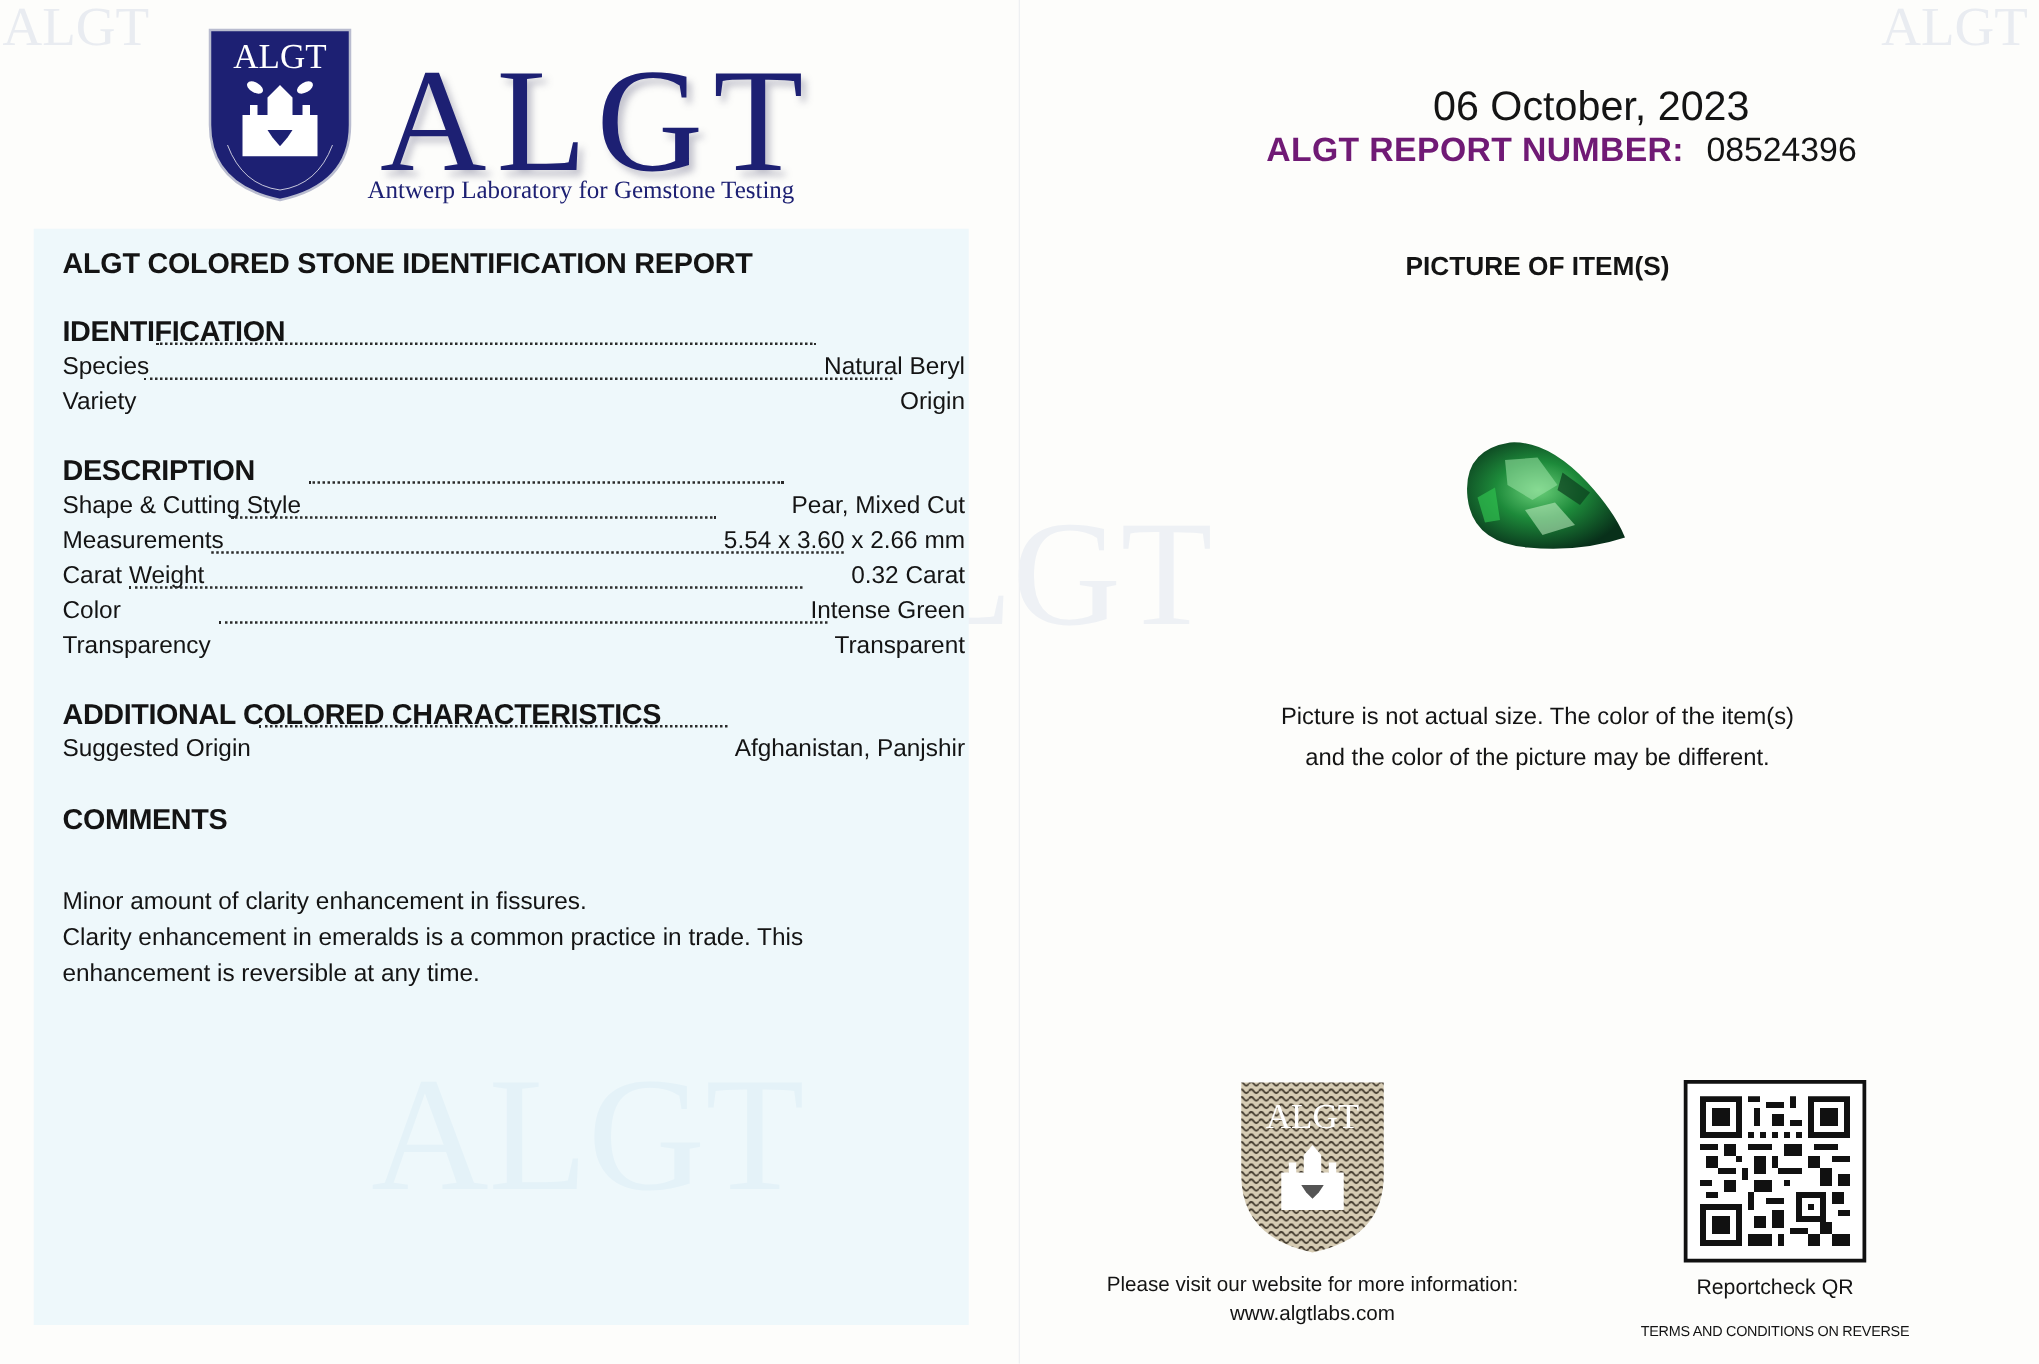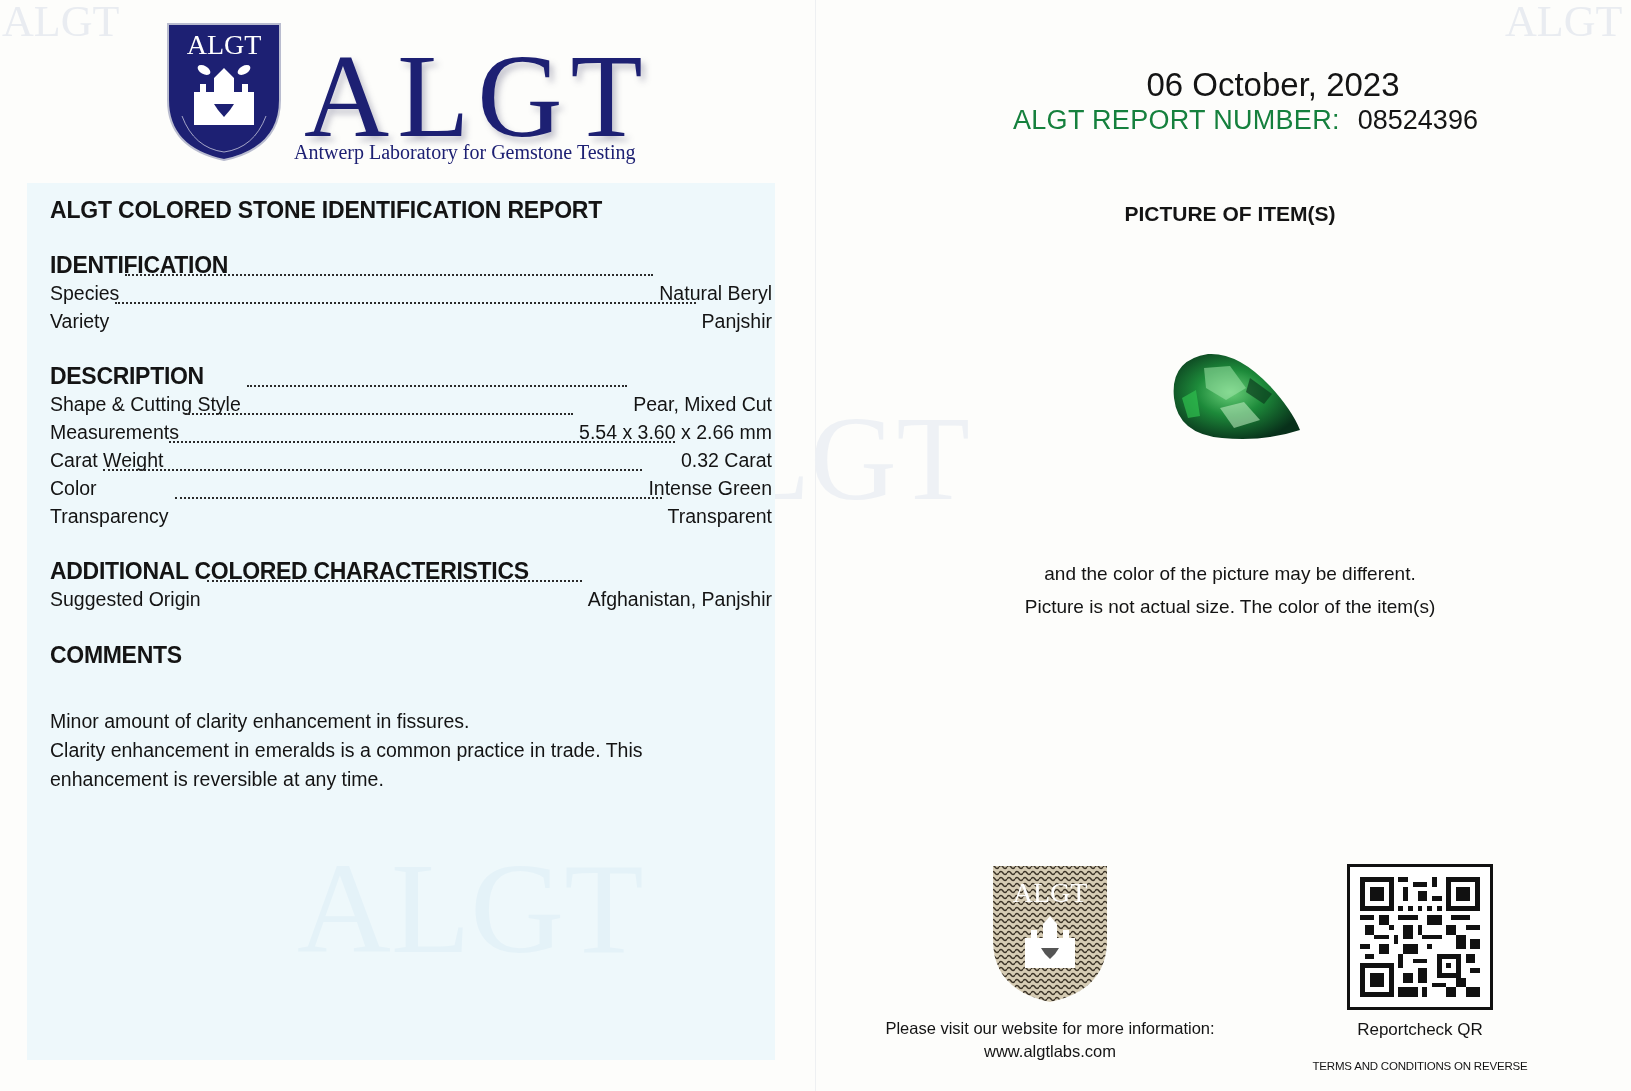--- a/index.html
+++ b/index.html
@@ -42,21 +42,21 @@
   .section h2 { margin: 0; font-size: 23px; font-weight: bold; line-height: 28px; letter-spacing: -0.3px; }
   .row { display: flex; align-items: flex-start; font-size: 19.5px; line-height: 28px; }
   .row .lbl { white-space: nowrap; }
   .row .dots { flex: 1; border-bottom: 2px dotted #2a2a2a; margin: 0 6px; transform: translateY(-5px); height: 0; }
   .row .val { white-space: nowrap; }
   .comments p { margin: 0; font-size: 19.5px; line-height: 29px; }
 
   
   .date { position: absolute; left: 1013px; top: 66px; width: 520px; text-align: center; font-size: 33px; }
   .report-num { position: absolute; left: 1013px; top: 105px; font-size: 27px; white-space: nowrap; }
-  .report-num .k { color: #15803d; font-weight: normal; letter-spacing: 0.3px; }
+  .report-num .k { color: #701a75; font-weight: bold; letter-spacing: 0.3px; }
   .report-num .v { margin-left: 18px; color: #141414; }
   .pic-title { position: absolute; left: 1050px; top: 202px; width: 360px; text-align: center; font-size: 21px; font-weight: bold; }
   .gem { position: absolute; left: 1160px; top: 338px; width: 150px; height: 110px; }
   .disclaimer { position: absolute; left: 950px; top: 557px; width: 560px; text-align: center; font-size: 19px; line-height: 33px; }
 
   .seal { position: absolute; left: 991px; top: 864px; width: 118px; height: 140px; }
   .visit { position: absolute; left: 860px; top: 1017px; width: 380px; text-align: center; font-size: 16.5px; line-height: 23px; }
   .qr-box { position: absolute; left: 1347px; top: 864px; width: 146px; height: 146px; border: 3px solid #111; background: #fff; box-sizing: border-box; }
   .qr-box svg { position: absolute; left: 10px; top: 10px; }
   .qr-label { position: absolute; left: 1320px; top: 1020px; width: 200px; text-align: center; font-size: 17px; }
@@ -94,21 +94,21 @@
 <div class="section" style="top:251px;">
   <h2>IDENTIFICATION</h2>
   <div class="row">
     <span class="lbl">Species</span>
     <span class="dots"></span>
     <span class="val">Natural Beryl</span>
   </div>
   <div class="row">
     <span class="lbl">Variety</span>
     <span class="dots"></span>
-    <span class="val">Panjshir</span>
+    <span class="val">Origin</span>
   </div>
 </div>
 
 <div class="section" style="top:362px;">
   <h2>DESCRIPTION</h2>
   <div class="row">
     <span class="lbl">Shape &amp; Cutting Style</span>
     <span class="dots"></span>
     <span class="val">Pear, Mixed Cut</span>
   </div>
@@ -167,22 +167,22 @@
     </radialGradient>
   </defs>
   <path d="M14 60 Q10 22 48 16 Q78 14 110 48 Q132 72 140 92 Q104 104 62 100 Q18 96 14 60 Z" fill="url(#g1)"></path>
   <path d="M44 30 L70 28 L86 50 L66 62 L46 50 Z" fill="#9fe3a8" opacity="0.55"></path>
   <path d="M60 70 L84 64 L100 82 L74 90 Z" fill="#c6f1c6" opacity="0.55"></path>
   <path d="M22 60 L36 52 L40 78 L28 80 Z" fill="#2fbf4f" opacity="0.7"></path>
   <path d="M90 40 L112 56 L104 66 L86 54 Z" fill="#0b3d1e" opacity="0.7"></path>
 </svg>
 
 <div class="disclaimer">
+  <div>Picture is not actual size. The color of the item(s)</div>
   <div>and the color of the picture may be different.</div>
-  <div>Picture is not actual size. The color of the item(s)</div>
 </div>
 
 <svg class="seal" viewBox="0 0 118 140">
   <defs>
     <pattern id="wave" width="8" height="6" patternUnits="userSpaceOnUse">
       <rect width="8" height="6" fill="#d6ccb4"></rect>
       <path d="M0 3 Q2 0 4 3 T8 3" fill="none" stroke="#3a3226" stroke-width="1.4"></path>
     </pattern>
   </defs>
   <path d="M2 2 H116 V76 Q116 126 59 138 Q2 126 2 76 Z" fill="url(#wave)"></path>

